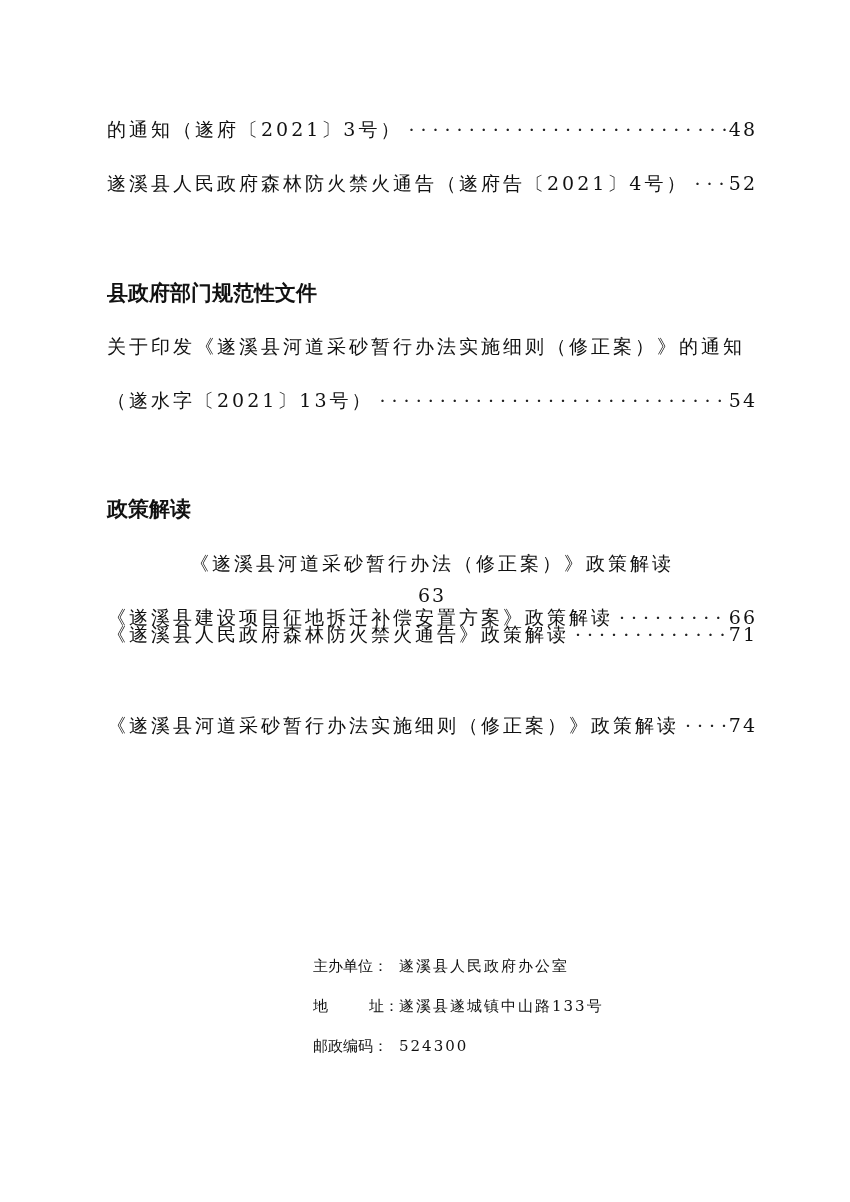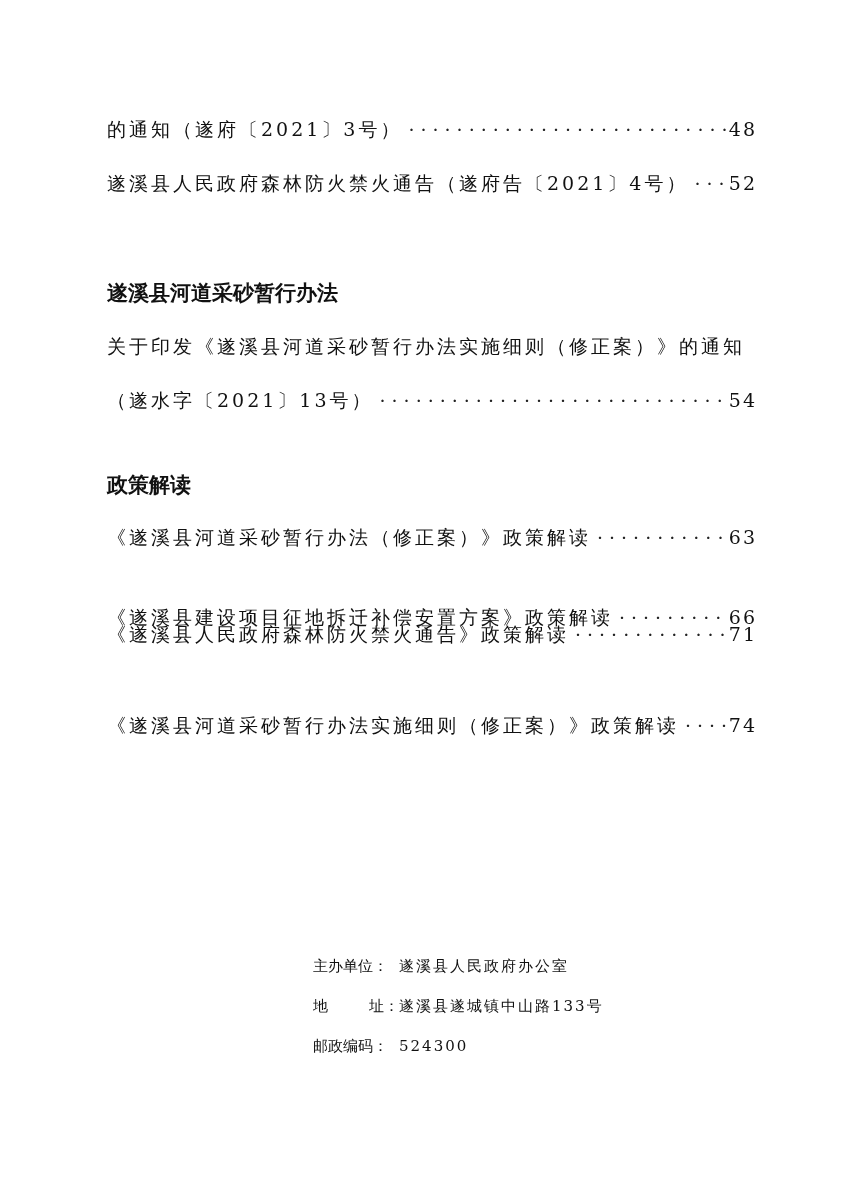--- a/index.html
+++ b/index.html
@@ -35,32 +35,32 @@
     <span class="toc-title">的通知（遂府〔2021〕3号）</span>
     <span class="toc-dots">··································</span>
     <span class="toc-page">48</span>
   </div>
   <div class="toc-line" style="top:167px;">
     <span class="toc-title">遂溪县人民政府森林防火禁火通告（遂府告〔2021〕4号）</span>
     <span class="toc-dots">··································</span>
     <span class="toc-page">52</span>
   </div>
 
-  <div class="section-heading" style="top:278px;">遂溪县河道采砂暂行办法</div>
+  <div class="section-heading" style="top:278px;">县政府部门规范性文件</div>
   <div class="toc-line" style="top:330px;">
     <span class="toc-title">关于印发《遂溪县河道采砂暂行办法实施细则（修正案）》的通知</span>
   </div>
   <div class="toc-line" style="top:384px;align-items:center;">
     <span class="toc-title">（遂水字〔2021〕13号）</span>
     <span class="toc-dots">··································</span>
     <span class="toc-page">54</span>
   </div>
 
-  <div class="section-heading" style="top:470px;">政策解读</div>
-  <div class="toc-line" style="top:521px;">
+  <div class="section-heading" style="top:494px;">政策解读</div>
+  <div class="toc-line" style="top:547px;flex-direction:column;">
     <span class="toc-title">《遂溪县河道采砂暂行办法（修正案）》政策解读</span>
     <span class="toc-dots">··································</span>
     <span class="toc-page">63</span>
   </div>
   <div class="toc-line" style="top:601px;">
     <span class="toc-title">《遂溪县建设项目征地拆迁补偿安置方案》政策解读</span>
     <span class="toc-dots">··································</span>
     <span class="toc-page">66</span>
   </div>
   <div class="toc-line" style="top:618px;">

